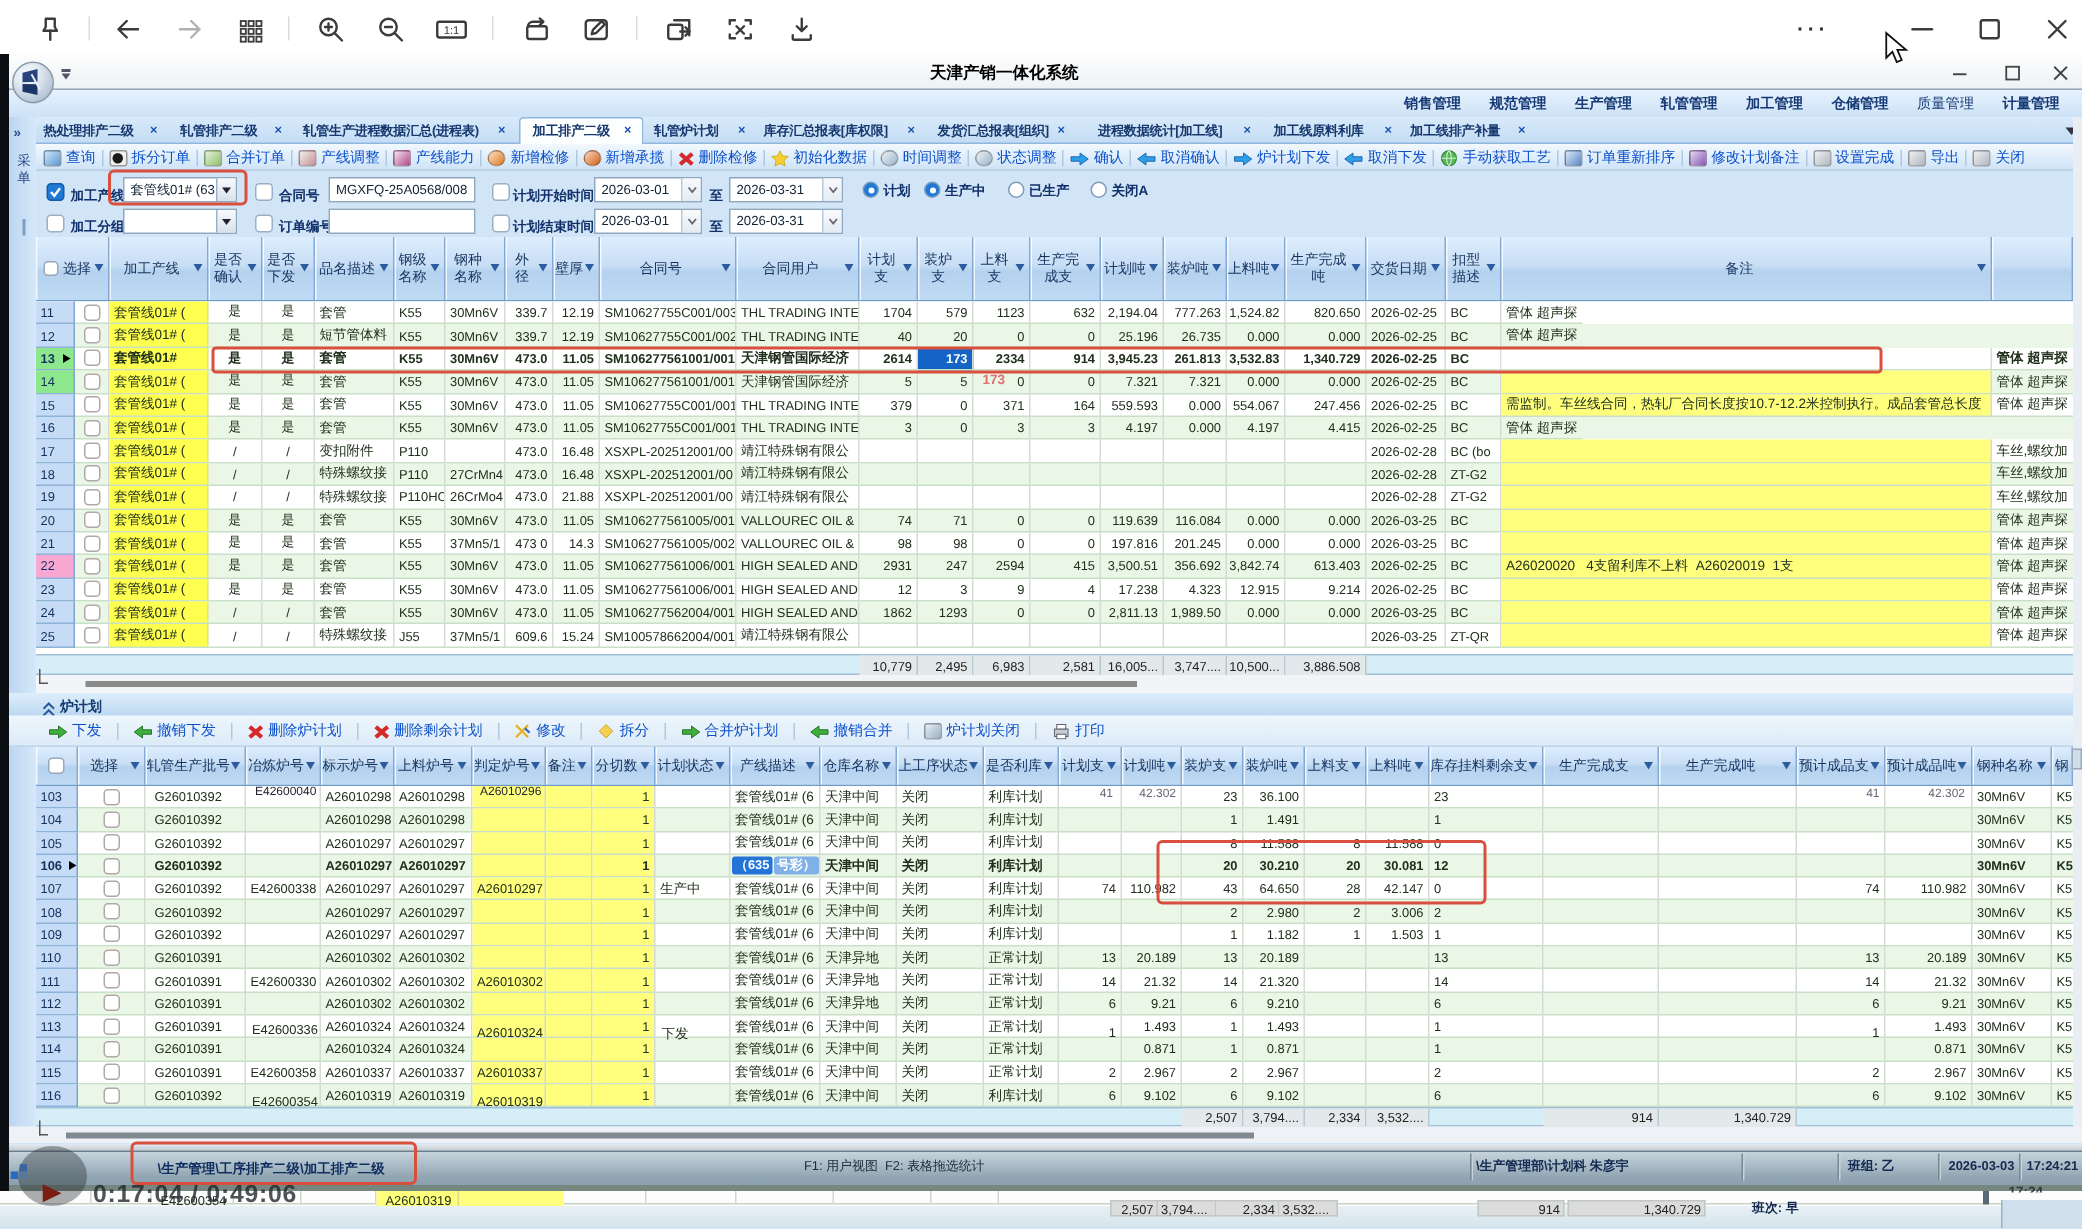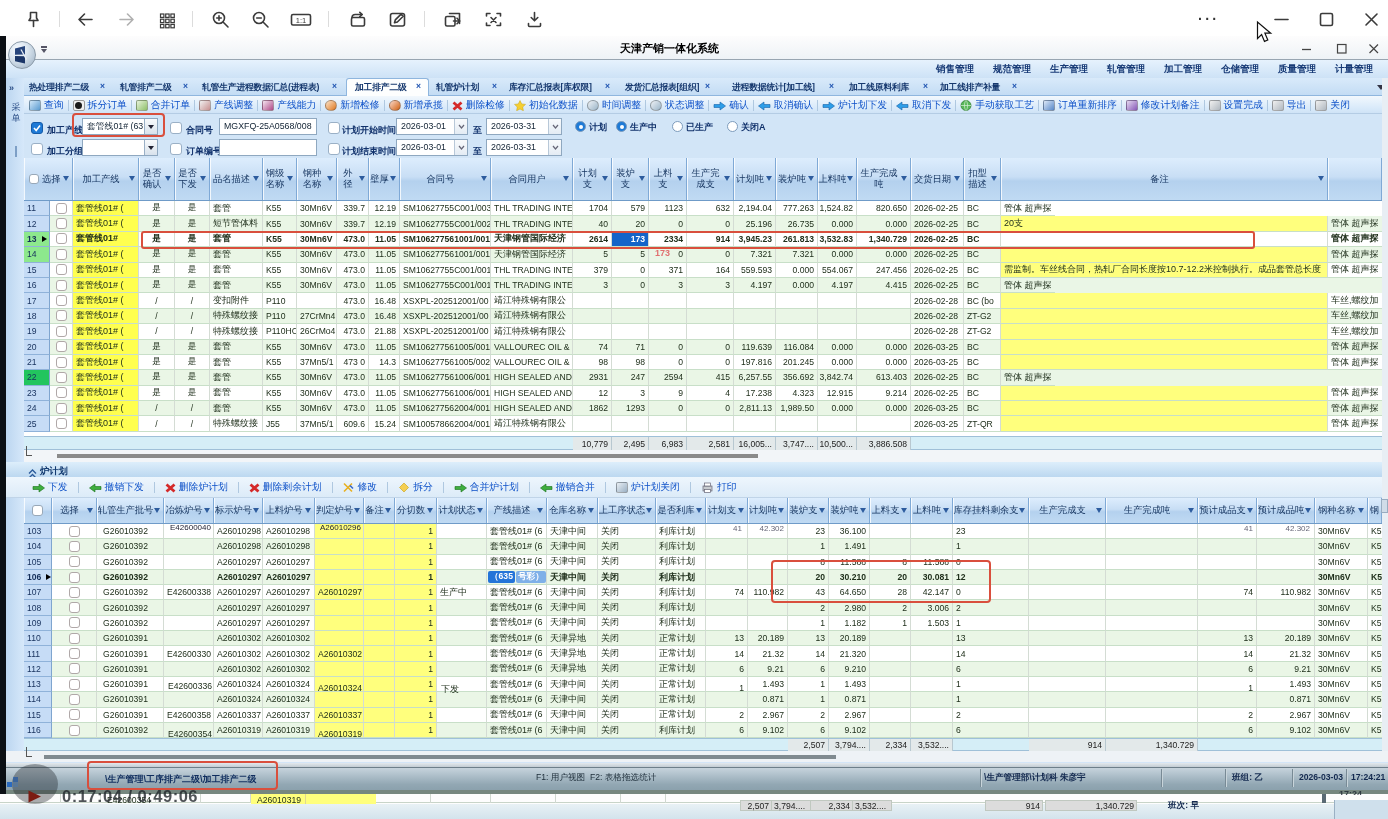--- a/index.html
+++ b/index.html
@@ -128,21 +128,21 @@
     </svg></div>
 <div class="abs" style="left:41px;top:49px;width:0;height:0;border-left:3px solid transparent;border-right:3px solid transparent;border-top:4px solid #556"></div>
 <div class="abs" style="left:41px;top:46px;width:6px;height:1.5px;background:#556"></div>
 <div class="abs" style="left:0;top:60px;width:1388px;height:18px;background:linear-gradient(#e6f2fd,#cde2f6)"></div>
 <div class="abs" style="left:936px;top:63px;font-size:9.5px;color:#173a76;font-weight:bold">销售管理</div>
 <div class="abs" style="left:993px;top:63px;font-size:9.5px;color:#173a76;font-weight:bold">规范管理</div>
 <div class="abs" style="left:1050px;top:63px;font-size:9.5px;color:#173a76;font-weight:bold">生产管理</div>
 <div class="abs" style="left:1107px;top:63px;font-size:9.5px;color:#173a76;font-weight:bold">轧管管理</div>
 <div class="abs" style="left:1164px;top:63px;font-size:9.5px;color:#173a76;font-weight:bold">加工管理</div>
 <div class="abs" style="left:1221px;top:63px;font-size:9.5px;color:#173a76;font-weight:bold">仓储管理</div>
-<div class="abs" style="left:1278px;top:63px;font-size:9.5px;color:#173a76;font-weight:bold">质量管理</div>
+<div class="abs" style="left:1278px;top:63px;font-size:9.5px;color:#173a76;font-weight:normal">质量管理</div>
 <div class="abs" style="left:1335px;top:63px;font-size:9.5px;color:#173a76;font-weight:bold">计量管理</div>
 <div class="abs" style="left:0;top:36px;width:6px;height:758px;background:#0b0f14;z-index:45"></div>
 <div class="abs" style="left:6px;top:78px;width:18px;height:684px;background:linear-gradient(90deg,#bcd6f0,#d6e8fa)"></div>
 <div class="abs" style="left:9px;top:83px;font-size:9px;color:#2a4d86;font-weight:bold">»</div>
 <div class="abs" style="left:10px;top:102px;width:12px;font-size:9px;color:#2a4d86;line-height:10.5px;text-align:center">采<br>单</div>
 <div class="abs" style="left:15px;top:146px;width:1.5px;height:11px;background:#7d9fc6"></div>
 <div class="abs" style="left:24px;top:78px;width:1358px;height:18px;background:linear-gradient(#d9eafa,#c3dcf4);border-bottom:1px solid #8fb6de"></div>
 <div class="abs" style="left:346px;top:78px;width:83px;height:18px;background:#fdfefe;border:1px solid #8fb6de;border-bottom:0;border-radius:3px 3px 0 0"></div>
 <div class="abs" style="left:29px;top:82px;font-size:8.8px;color:#16386e;font-weight:bold;letter-spacing:-0.2px">热处理排产二级</div>
 <div class="abs" style="left:100px;top:81px;font-size:8.5px;color:#1d52b0;font-weight:bold">×</div>
@@ -427,21 +427,20 @@
       <div class="c num" style="width:39px">40</div>
       <div class="c num" style="width:37px">20</div>
       <div class="c num" style="width:38px">0</div>
       <div class="c num" style="width:47px">0</div>
       <div class="c num" style="width:42px">25.196</div>
       <div class="c num" style="width:42px">26.735</div>
       <div class="c num" style="width:39px">0.000</div>
       <div class="c num" style="width:54px">0.000</div>
       <div class="c" style="width:53px">2026-02-25</div>
       <div class="c" style="width:37px">BC</div>
-      <div class="c cjk" style="width:327px;background:#ffff7d">20支</div>
       <div class="c cjk" style="width:54px;border-right:0">管体 超声探</div>
     </div>
     <div class="row" style="height:15.4px;background:#fff;font-weight:bold;">
       <div class="c rn" style="width:26px;background:#8de88d">13<span style="display:inline-block;width:0;height:0;border-top:3.5px solid transparent;border-bottom:3.5px solid transparent;border-left:5px solid #000;margin-left:5px"></span></div>
       <div class="c ctr" style="width:23px">
         <span style="width:11px;height:11px;border:1px solid #b0a8a8;border-radius:3px;background:#fff;display:inline-block"></span>
       </div>
       <div class="c y1 cjk" style="width:66px">套管线01#</div>
       <div class="c ctr" style="width:36px">是</div>
       <div class="c ctr" style="width:35px">是</div>
@@ -682,44 +681,45 @@
       <div class="c num" style="width:42px">197.816</div>
       <div class="c num" style="width:42px">201.245</div>
       <div class="c num" style="width:39px">0.000</div>
       <div class="c num" style="width:54px">0.000</div>
       <div class="c" style="width:53px">2026-03-25</div>
       <div class="c" style="width:37px">BC</div>
       <div class="c cjk" style="width:327px;background:#ffff7d"></div>
       <div class="c cjk" style="width:54px;border-right:0">管体 超声探</div>
     </div>
     <div class="row" style="height:15.4px;background:#eaf6e6;">
-      <div class="c rn" style="width:26px;background:#22c55e">22</div>
+      <div class="c rn" style="width:26px;background:#f9a8d4">22</div>
       <div class="c ctr" style="width:23px">
         <span style="width:11px;height:11px;border:1px solid #b0a8a8;border-radius:3px;background:#fff;display:inline-block"></span>
       </div>
       <div class="c y1 cjk" style="width:66px">套管线01# (</div>
       <div class="c ctr" style="width:36px">是</div>
       <div class="c ctr" style="width:35px">是</div>
       <div class="c cjk" style="width:53px">套管</div>
       <div class="c" style="width:34px">K55</div>
       <div class="c" style="width:40px">30Mn6V</div>
       <div class="c num" style="width:32px">473.0</div>
       <div class="c num" style="width:31px">11.05</div>
       <div class="c" style="width:91px">SM106277561006/001</div>
       <div class="c " style="width:82px">HIGH SEALED AND</div>
       <div class="c num" style="width:39px">2931</div>
       <div class="c num" style="width:37px">247</div>
       <div class="c num" style="width:38px">2594</div>
       <div class="c num" style="width:47px">415</div>
-      <div class="c num" style="width:42px">6,257.55</div>
+      <div class="c num" style="width:42px">3,500.51</div>
       <div class="c num" style="width:42px">356.692</div>
       <div class="c num" style="width:39px">3,842.74</div>
       <div class="c num" style="width:54px">613.403</div>
       <div class="c" style="width:53px">2026-02-25</div>
       <div class="c" style="width:37px">BC</div>
+      <div class="c cjk" style="width:327px;background:#ffff7d">A26020020&nbsp;&nbsp;&nbsp;4支留利库不上料&nbsp;&nbsp;A26020019&nbsp;&nbsp;1支</div>
       <div class="c cjk" style="width:54px;border-right:0">管体 超声探</div>
     </div>
     <div class="row" style="height:15.4px;background:#fff;">
       <div class="c rn" style="width:26px;background:#c6dcf6">23</div>
       <div class="c ctr" style="width:23px">
         <span style="width:11px;height:11px;border:1px solid #b0a8a8;border-radius:3px;background:#fff;display:inline-block"></span>
       </div>
       <div class="c y1 cjk" style="width:66px">套管线01# (</div>
       <div class="c ctr" style="width:36px">是</div>
       <div class="c ctr" style="width:35px">是</div>

